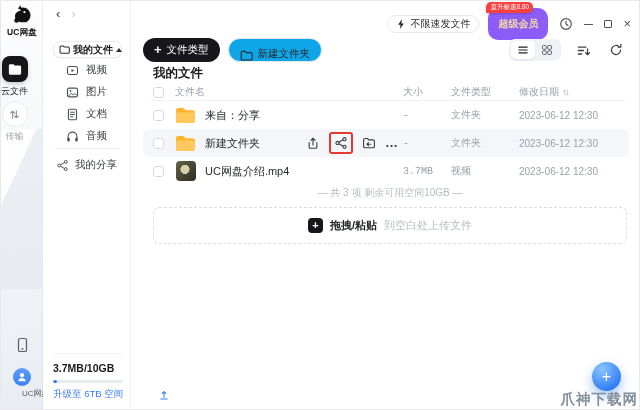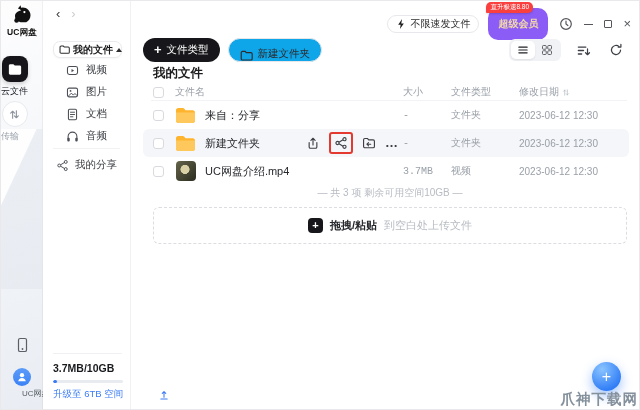--- a/index.html
+++ b/index.html
@@ -8,21 +8,21 @@
   .window { position:absolute; inset:0; border:1px solid #e9e9ec; background:#fff; }
 
   
   .rail { position:absolute; left:0; top:0; width:42px; height:100%;
           background:linear-gradient(160deg,#fdfdfe 0%,#f4f6f9 45%,#e9edf3 100%);
           border-right:1px solid rgba(0,0,0,.05); }
   .rail-shape { position:absolute; left:0; bottom:120px; width:42px; height:160px;
           background:linear-gradient(115deg, rgba(255,255,255,.9) 30%, rgba(226,231,238,.55) 31%); }
   .logo { position:absolute; top:4px; left:0; width:42px; text-align:center; }
   .logo-text { font-size:8.5px; font-weight:bold; color:#111; letter-spacing:.2px; }
-  .rail-item { position:absolute; left:0; width:27px; cursor:pointer; }
+  .rail-item { position:absolute; left:0; width:27px; text-align:center; cursor:pointer; }
   .rail-ic { width:26px; height:26px; margin:0 auto; border-radius:8px; display:flex; align-items:center; justify-content:center; }
   .rail-ic.black { background:#16161a; color:#fff; box-shadow:0 2px 4px rgba(0,0,0,.18); }
   .rail-ic.circle { background:#fff; border:1px solid #e7eaee; border-radius:50%; color:#8a929c; }
   .rail-label { font-size:9px; margin-top:3px; color:#20242a; }
   .rail-label.dim { color:#9aa2ab; }
   .rail-bottom { position:absolute; left:0; width:42px; text-align:center; }
   .avatar { width:18px; height:18px; border-radius:50%; background:linear-gradient(180deg,#5b9bf8,#3b82f6); margin:0 auto; display:flex; align-items:center; justify-content:center; }
   .rail-user-label { font-size:8px; color:#565c64; margin-top:2px; white-space:nowrap; overflow:hidden;padding-left:21px; }
 
   

